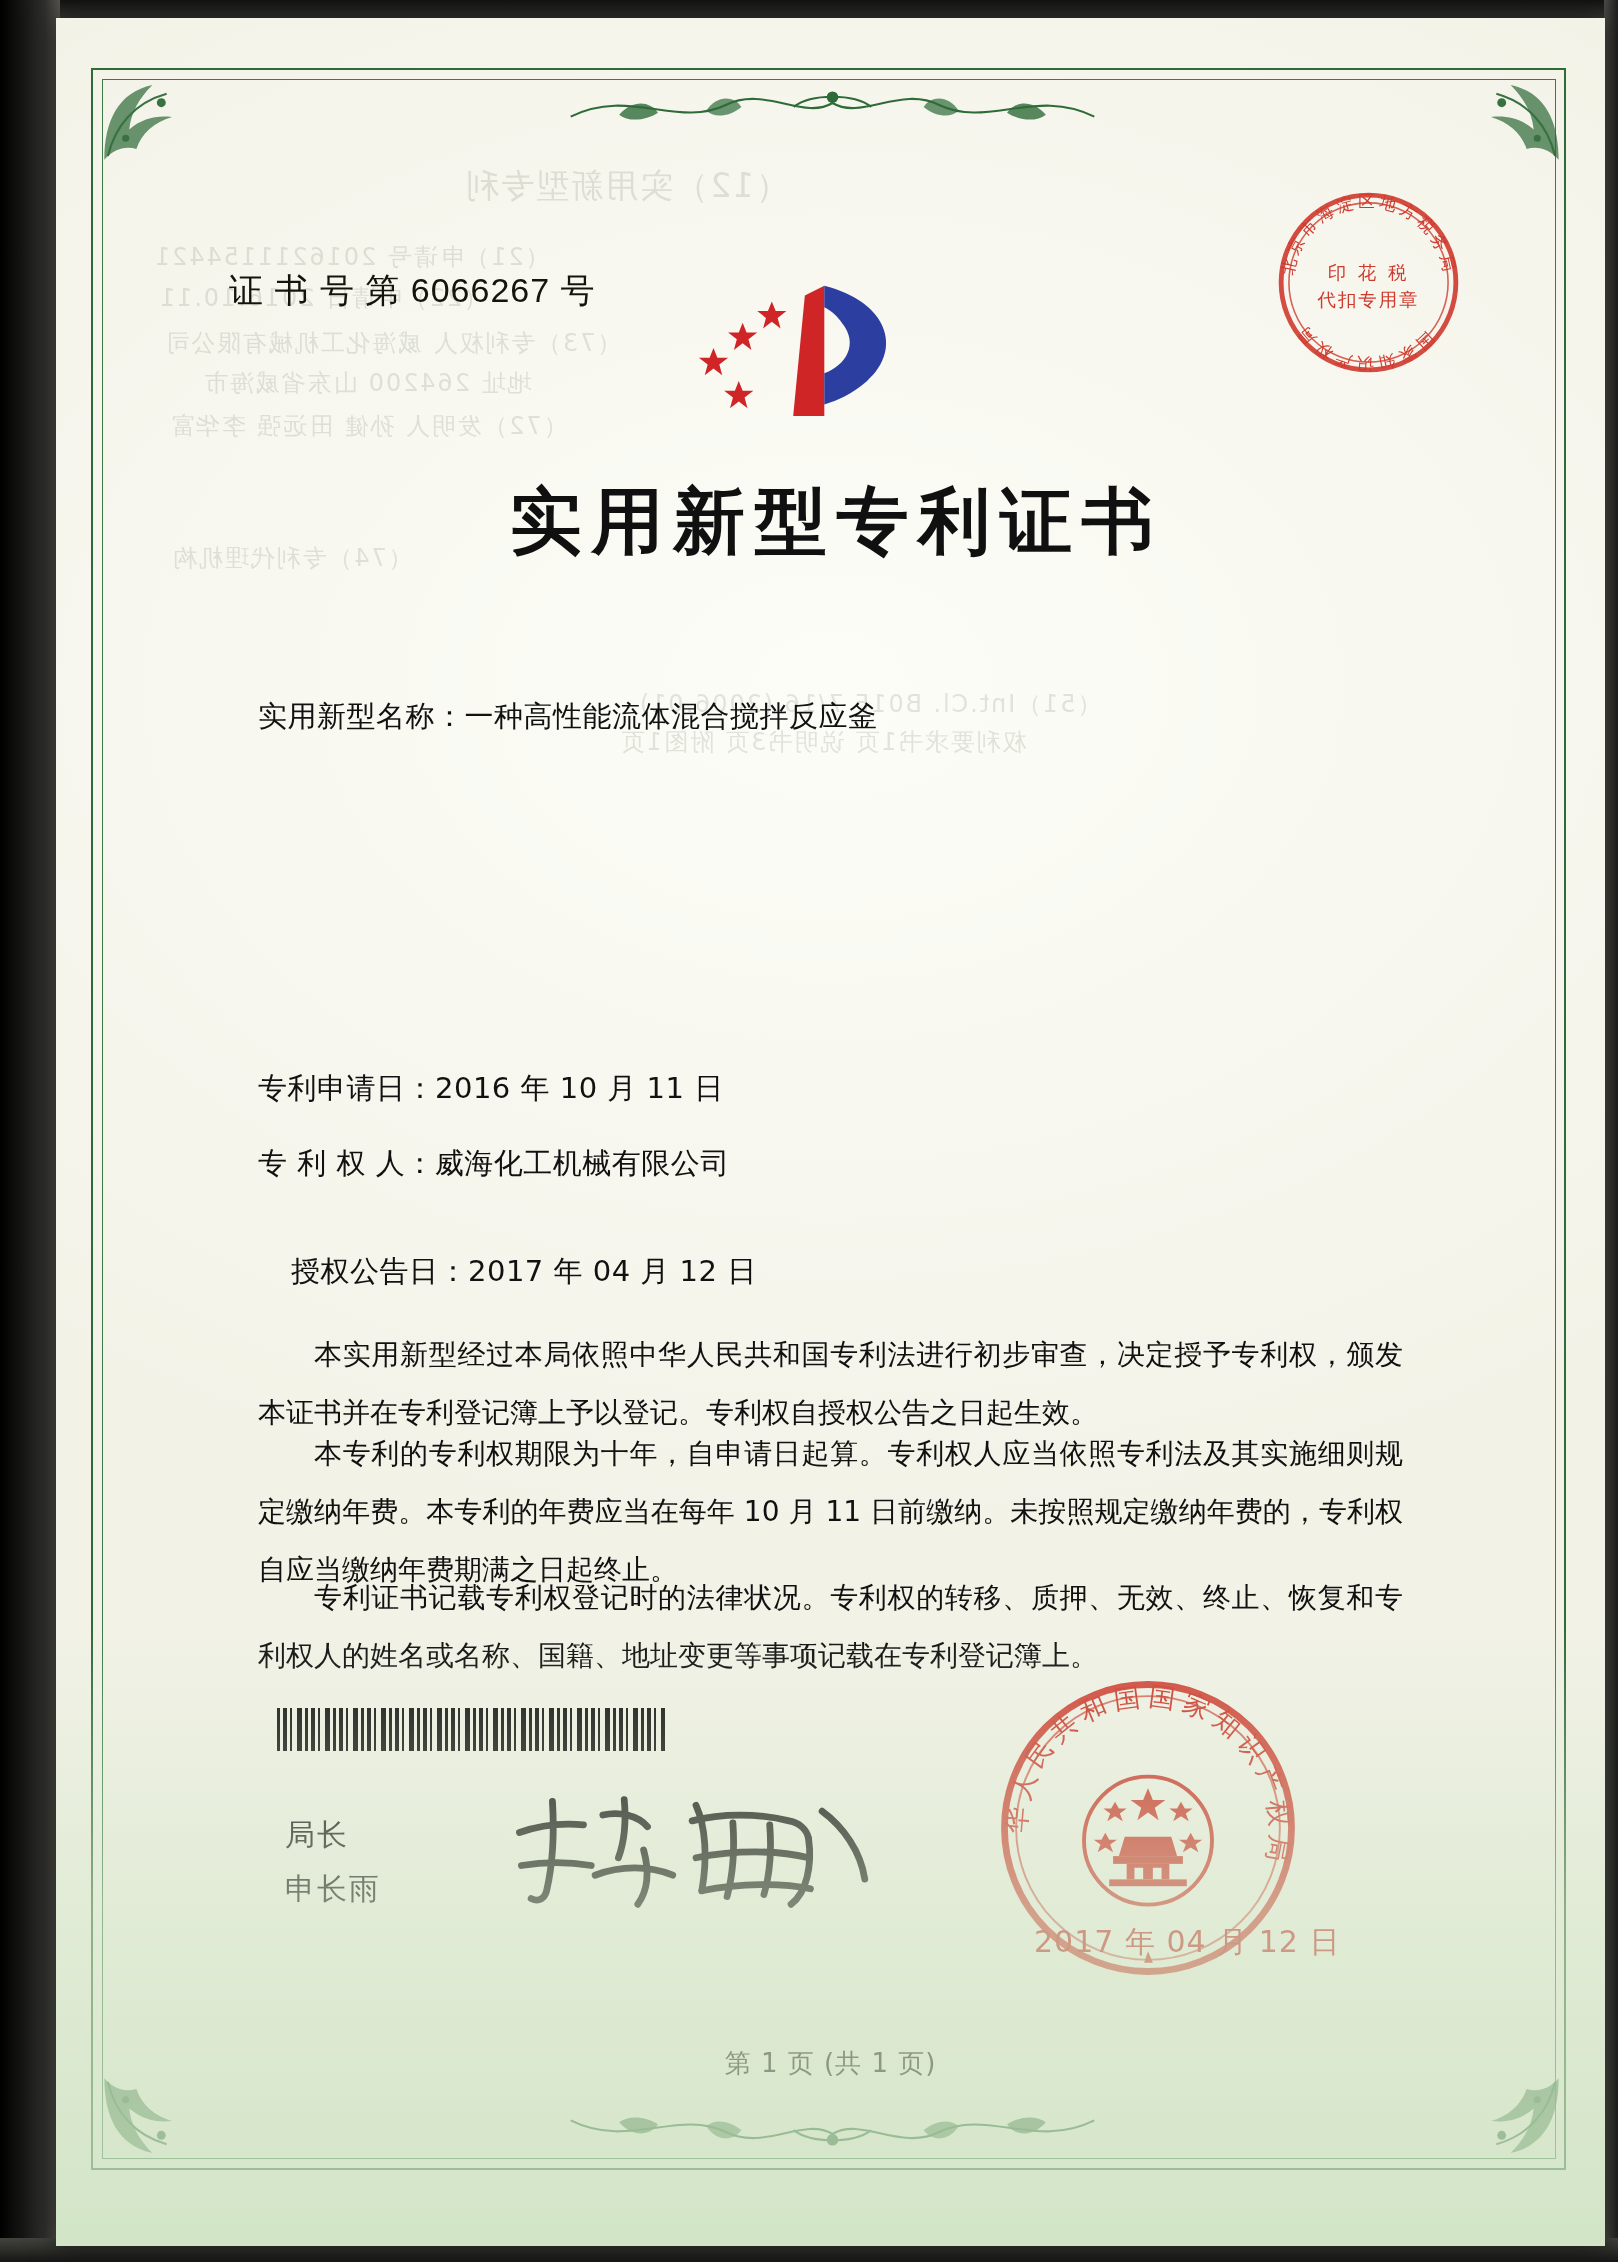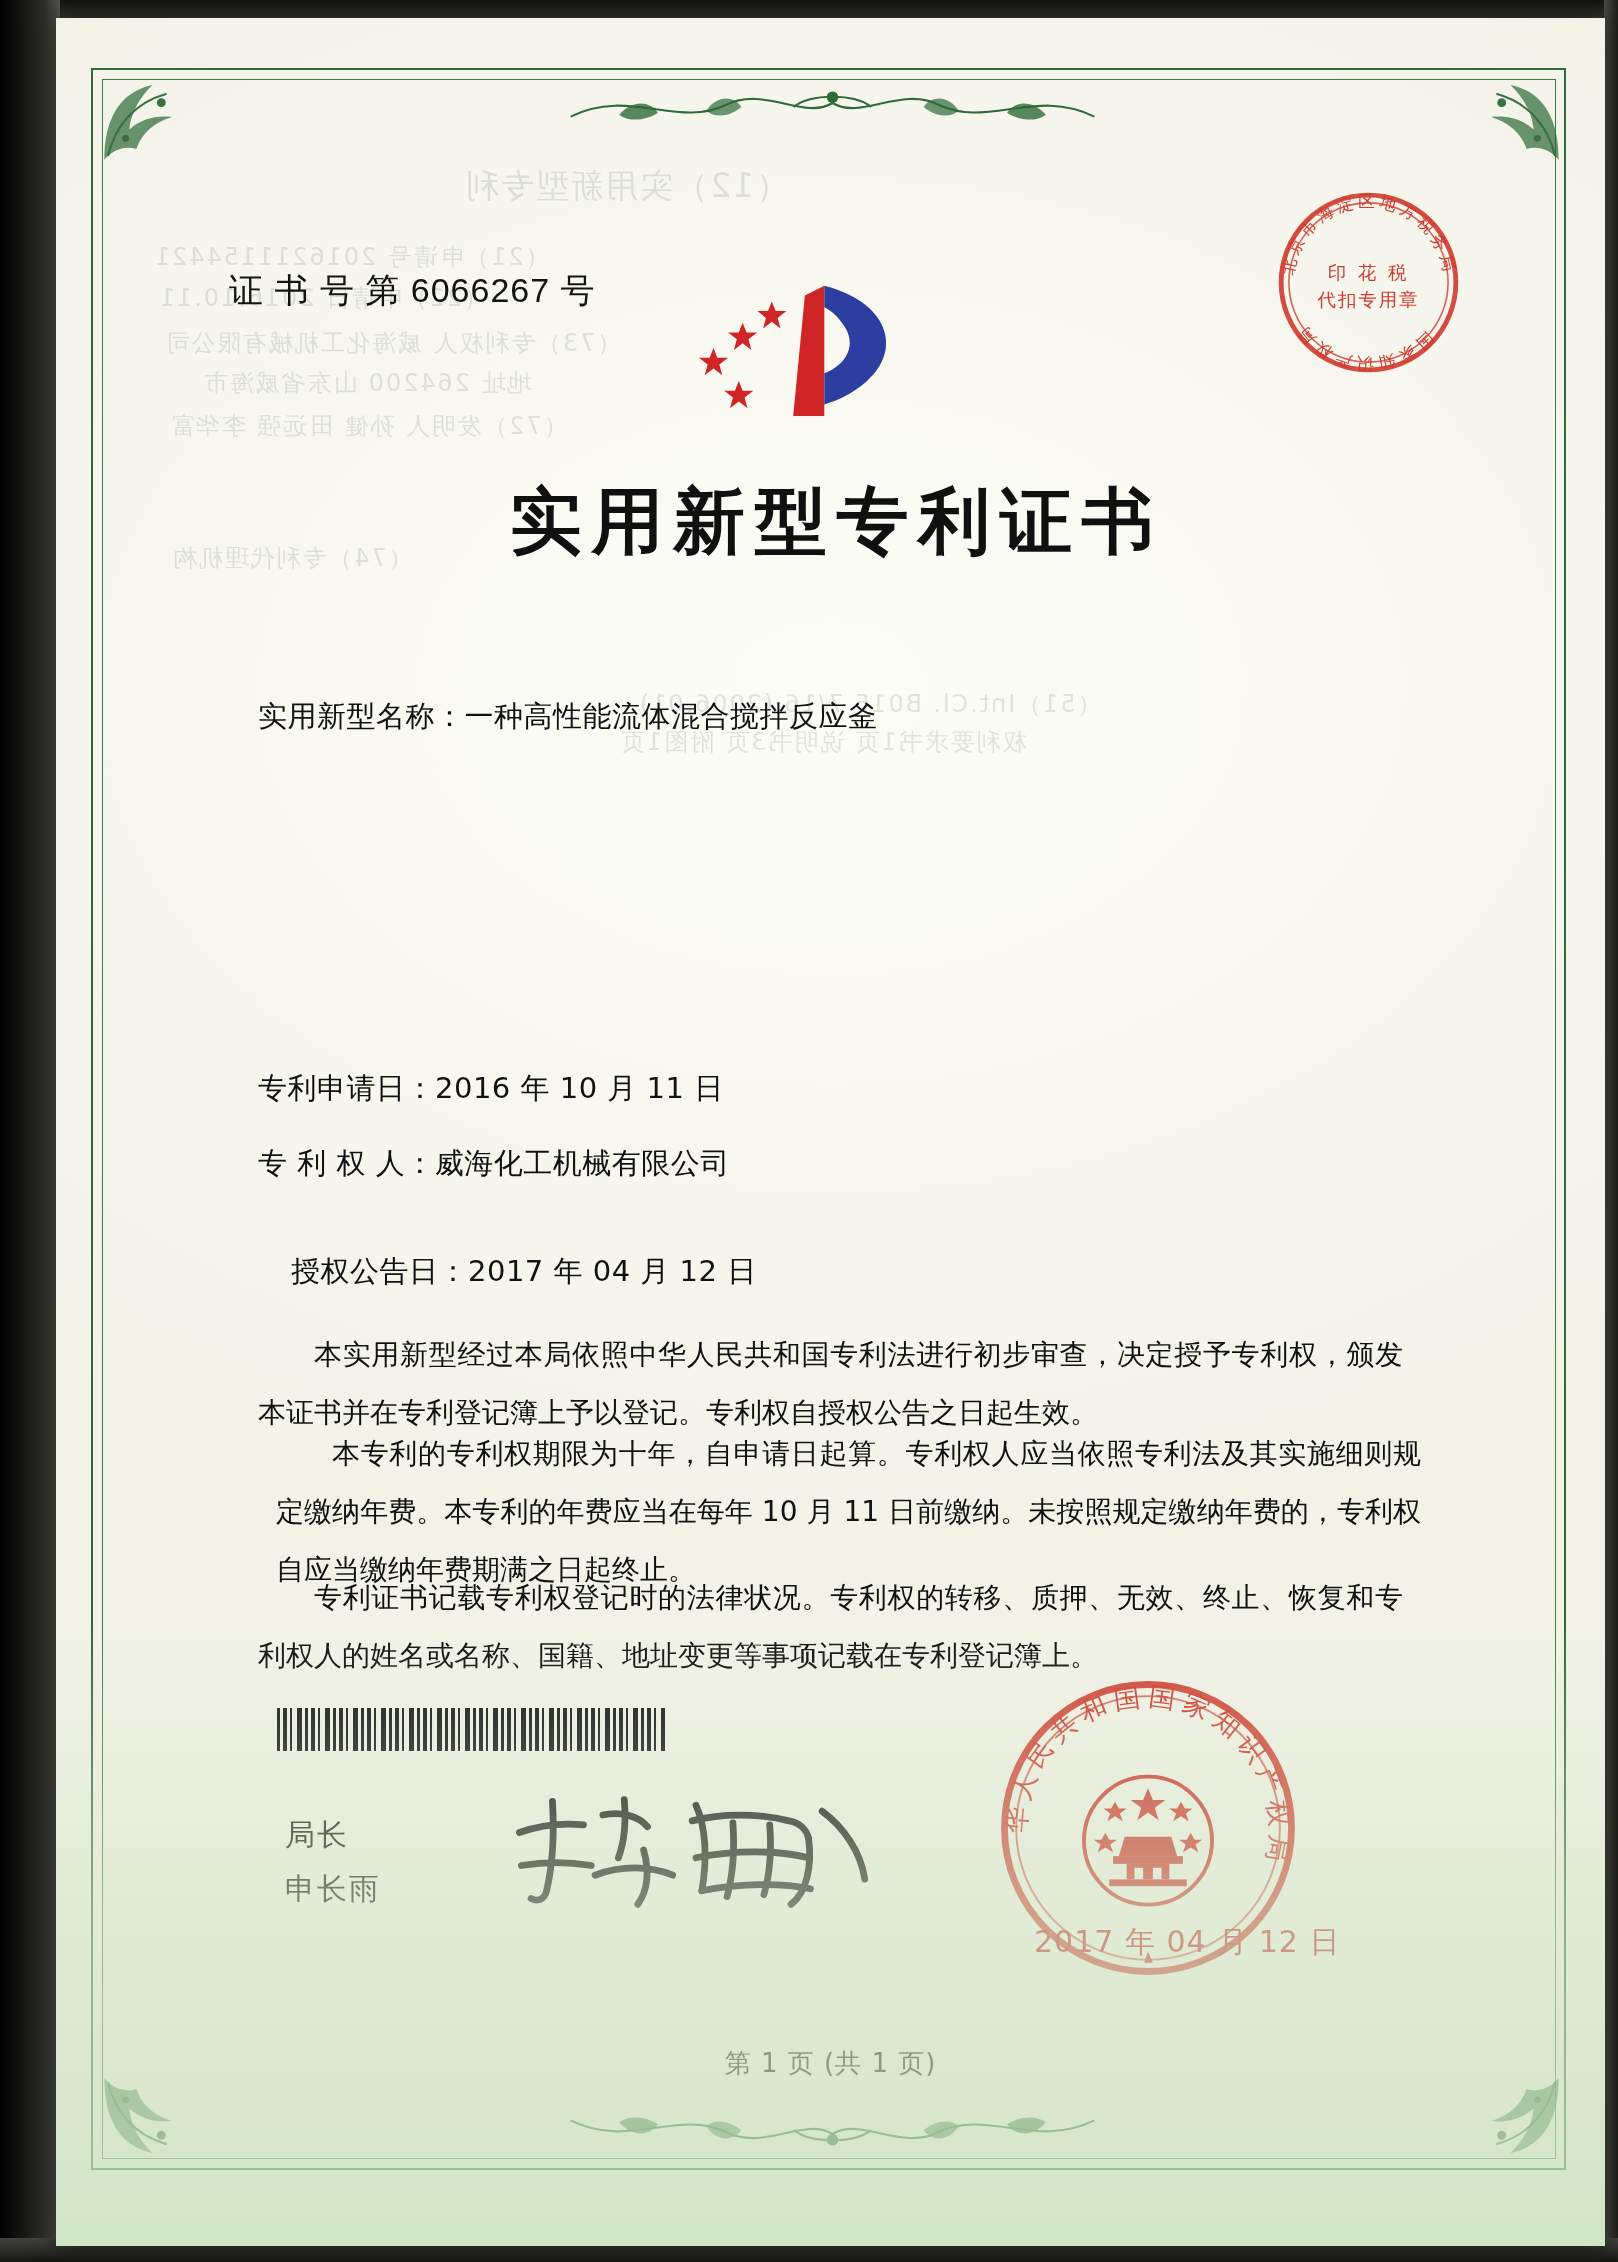--- a/index.html
+++ b/index.html
@@ -174,21 +174,21 @@
     position: absolute;
     left: 202px;
     width: 1145px;
     font-size: 28px;
     line-height: 58px;
     color: #111;
     text-indent: 56px;
     text-align: justify;
   }
   .p1 { top: 1308px; }
-  .p2 { top: 1407px; margin-left: 18px; }
+  .p2 { top: 1407px; }
   .p3 { top: 1551px; }
 
   
   .barcode {
     position: absolute;
     left: 221px;
     top: 1690px;
     width: 388px;
     height: 43px;
     background-image: repeating-linear-gradient(

